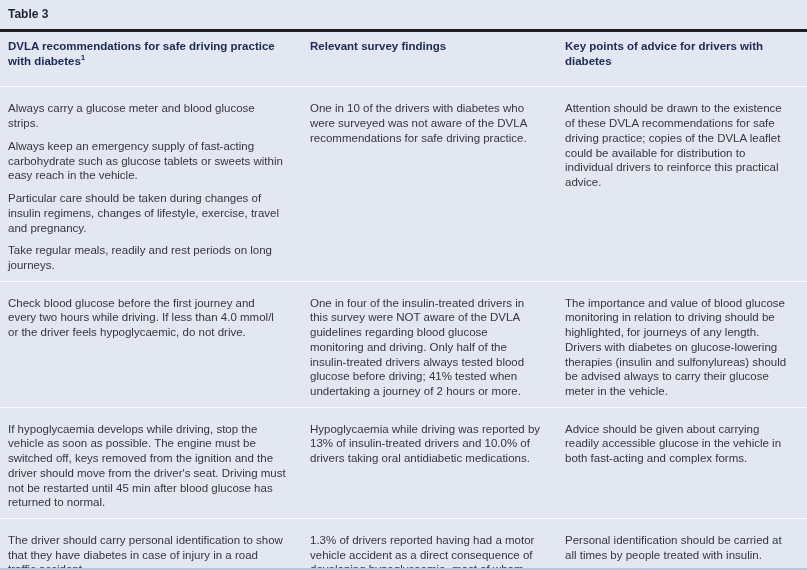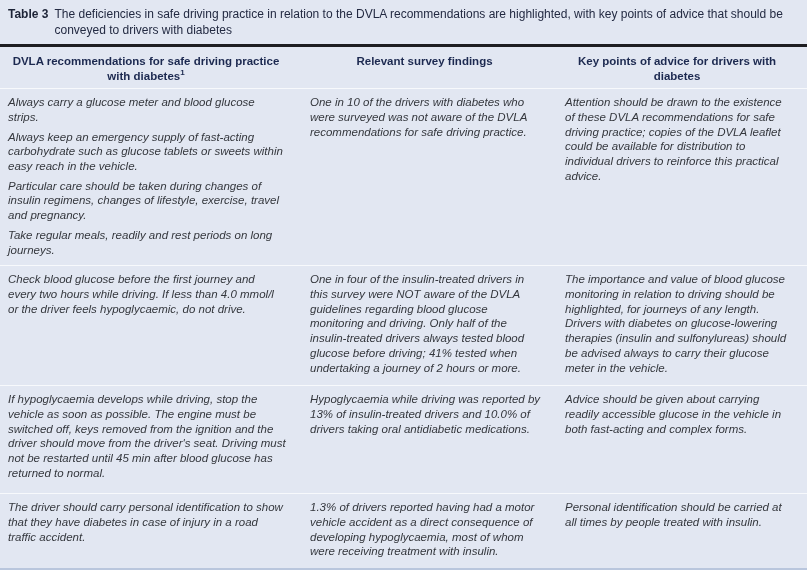--- a/index.html
+++ b/index.html
@@ -30,58 +30,57 @@
   .thick-rule { height: 3px; background: #1e1e22; }
   table.data-table {
     width: 807px;
     border-collapse: collapse;
     table-layout: fixed;
   }
   col.c1 { width: 302px; }
   col.c2 { width: 255px; }
   col.c3 { width: 250px; }
   th {
-    text-align: center;
+    text-align: left;
     vertical-align: top;
     font-size: 11.5px;
     font-weight: bold;
     color: #1c2950;
-    padding: 7px 18px 4px 8px;
+    padding: 7px 18px 18px 8px;
     height: 26px;
     line-height: 1.3;
   }
   th sup { font-size: 8px; line-height: 0; }
   td {
     vertical-align: top;
     font-size: 11.5px;
     line-height: 1.28;
     color: #34373d;
     padding: 6px 16px 3px 8px;
     border-top: 1px solid #f7f9fc;
   }
-  td p { margin: 0 0 5px 0; font-style: italic; }
+  td p { margin: 8px 0 5px 0; }
   tr.row-0 td { height: 160px; }
   tr.row-1 td { height: 110px; }
   tr.row-2 td { height: 98px; }
   tr.row-3 td { height: 64px; }
   .bottom-rule {
     position: absolute;
     left: 0; right: 0; bottom: 0;
     height: 2px;
     background: #b9c6dd;
   }
 </style>
 </head>
 <body>
 
 <div class="figure">
 
   <div class="caption">
     <span class="cap-label">Table 3</span>
-    <span class="cap-text">The deficiencies in safe driving practice in relation to the DVLA recommendations are highlighted, with key points of advice that should be conveyed to drivers with diabetes</span>
   </div>
 
   <div class="thick-rule"></div>
 
   <table class="data-table">
     <colgroup>
       <col class="c1">
         <col class="c2">
         <col class="c3">
     </colgroup>

